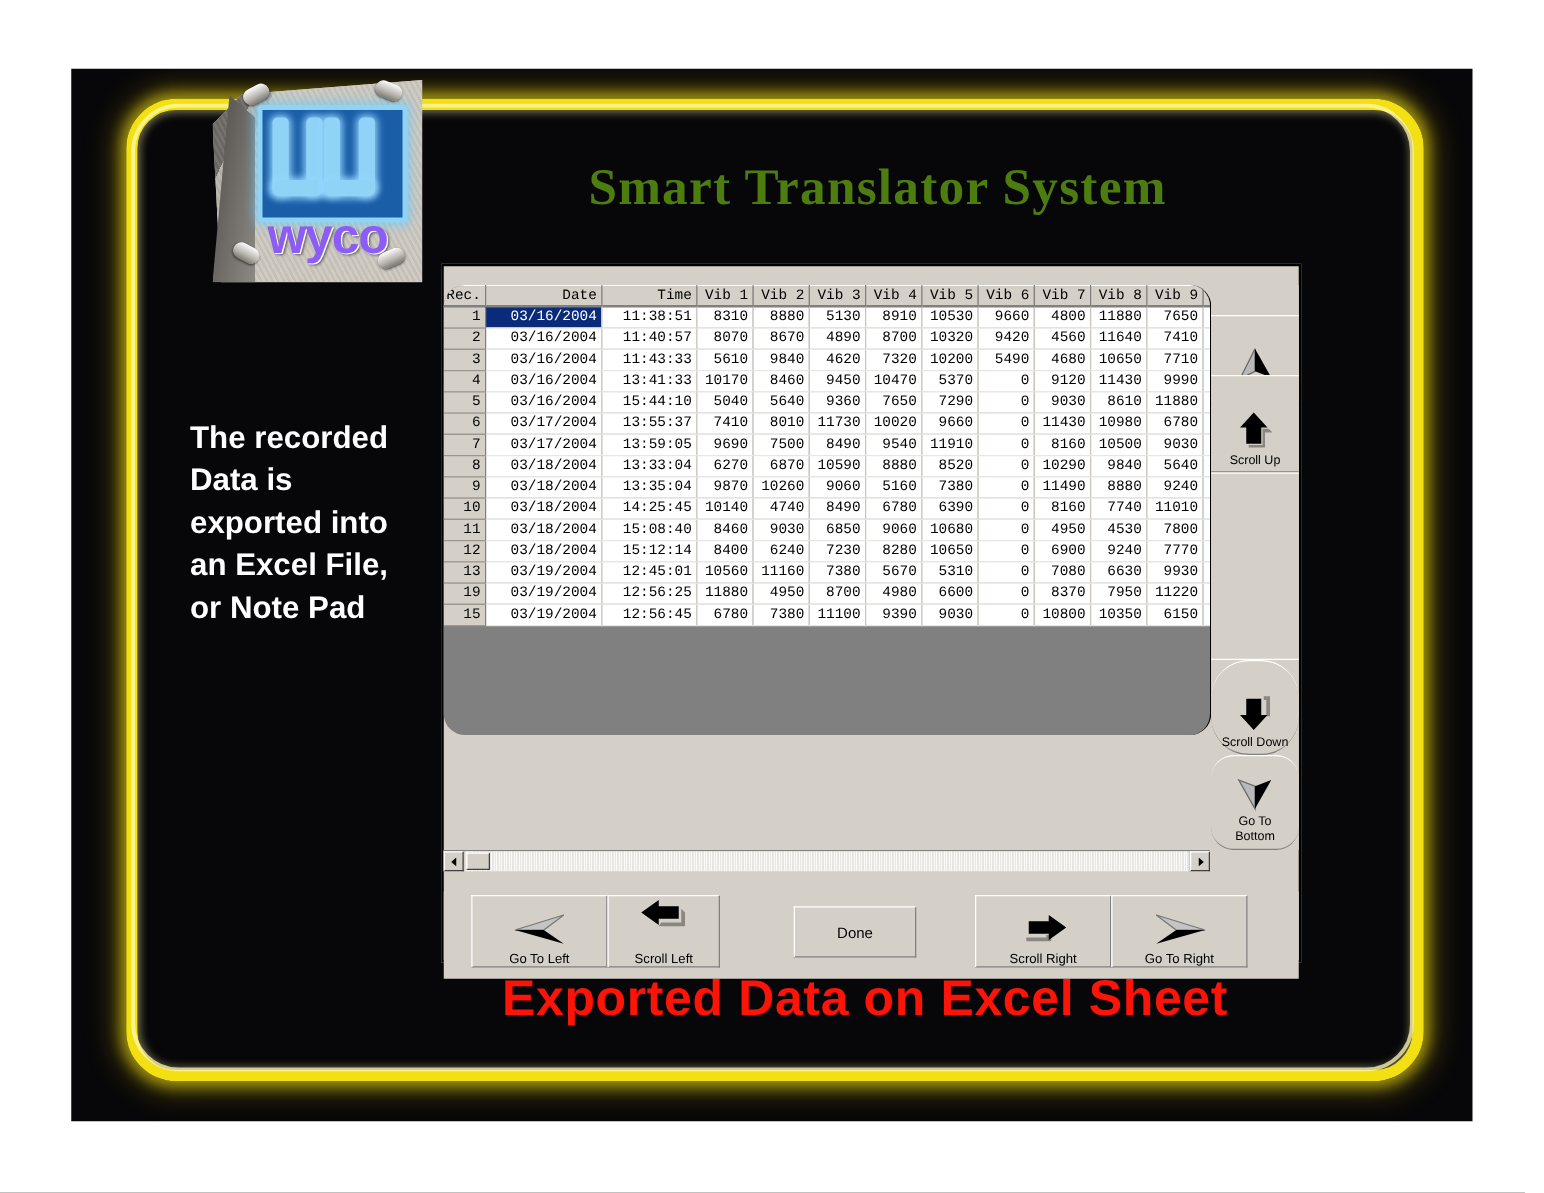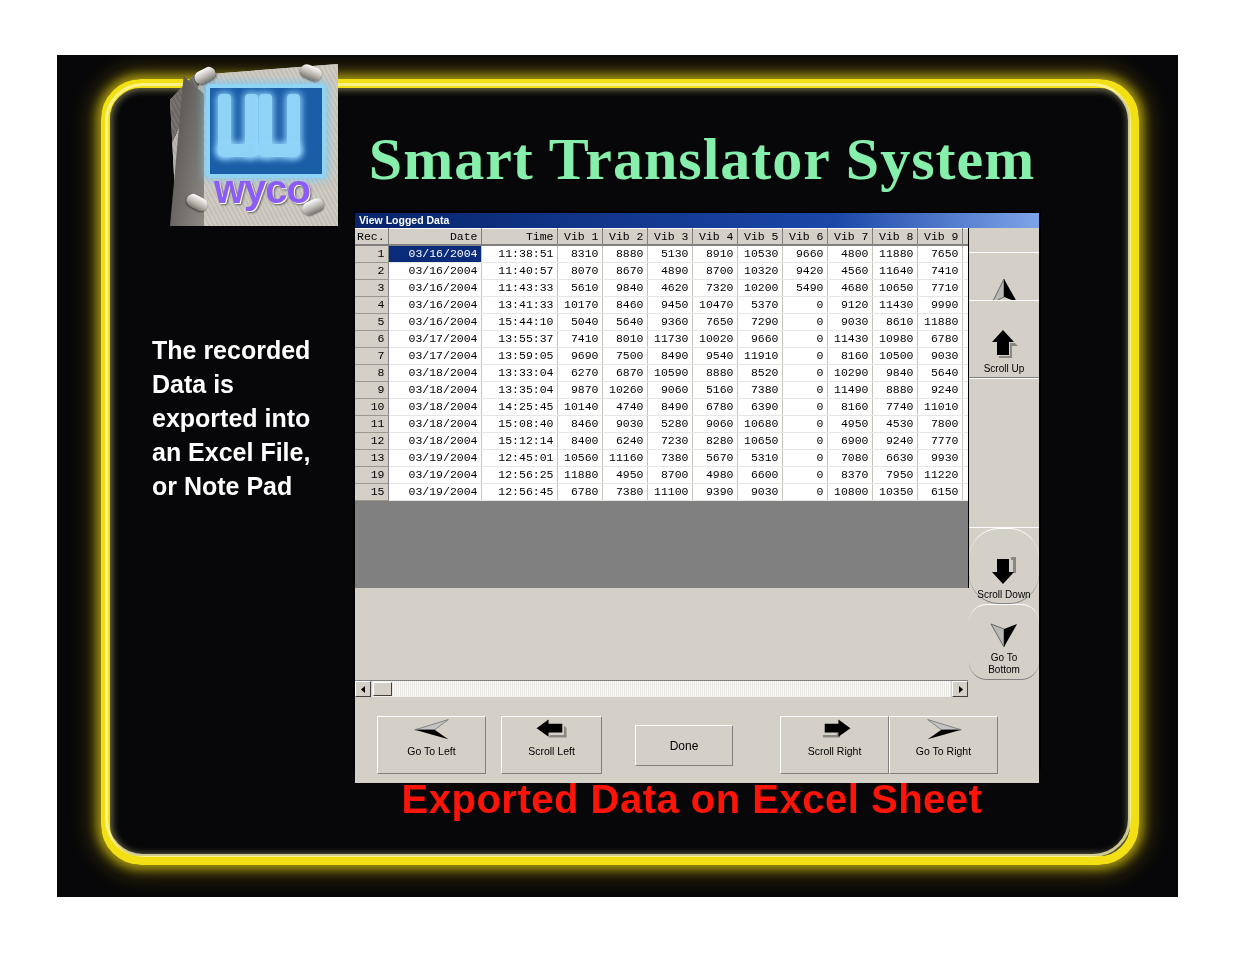--- a/index.html
+++ b/index.html
@@ -37,40 +37,40 @@
   .wstroke{position:absolute;width:13px;background:#8fd3f6;box-shadow:0 0 6px 2px rgba(150,215,255,.9);border-radius:4px;}
   #logo-word{position:absolute;left:28px;top:104px;width:128px;height:42px;
      color:#8b5cf6;font-family:"Liberation Sans",sans-serif;font-weight:bold;font-size:40px;
      letter-spacing:-1px;line-height:42px;text-align:center;
      text-shadow:1px 1px 0 #fff,2px 2px 2px rgba(0,0,0,.5);}
   .screw{position:absolute;width:22px;height:13px;border-radius:7px;
      background:linear-gradient(180deg,#fdfdfd,#b9b5ae 60%,#7d7a74);
      box-shadow:0 1px 2px rgba(0,0,0,.6);}
 
   
-  #title{position:absolute;left:290px;top:70px;width:710px;text-align:center;color:#86efac;
-     font-family:"Liberation Serif",serif;font-weight:bold;font-size:60px;letter-spacing:1px;
+  #title{position:absolute;left:290px;top:70px;width:710px;text-align:center;color:#4d7c0f;
+     font-family:"Liberation Serif",serif;font-weight:bold;font-size:41px;letter-spacing:1px;
      white-space:nowrap;}
   #caption{position:absolute;left:255px;top:722px;width:760px;text-align:center;color:#fc1408;
      font-family:"Liberation Sans",sans-serif;font-weight:bold;font-size:40px;letter-spacing:.5px;}
   #sidenote{position:absolute;left:95px;top:278px;width:175px;color:#ffffff;
      font-family:"Liberation Sans",sans-serif;font-weight:bold;font-size:25px;line-height:34px;}
 
   
   #app{position:absolute;left:296px;top:156px;width:688px;height:559px;
      background:#d4d0c8;border:2px solid #000;box-sizing:border-box;
      font-family:"Liberation Sans",sans-serif;}
   #titlebar{height:15px;background:linear-gradient(90deg,#07246b 0%,#1b47a8 70%,#7ea4e8 100%);
      color:#fff;font-size:10.5px;font-weight:bold;line-height:15px;padding-left:4px;}
 
   #workarea{position:absolute;left:0;top:15px;width:684px;height:470px;}
 
   
   #grid{position:absolute;left:0;top:0;width:613px;height:360px;
-     background:#808080;border-right:1px solid #000;overflow:hidden;}
+     background:#808080;border-right:1px solid #000;overflow:hidden;border-radius:17px;}
   table.dg{border-collapse:collapse;table-layout:fixed;width:613px;
      font-family:"Liberation Mono",monospace;font-size:11.5px;}
   table.dg th{background:#d4d0c8;color:#000;font-weight:normal;text-align:right;
      padding:1px 3px 1px 2px;height:16px;box-sizing:border-box;
      border-right:1px solid #808080;border-bottom:2px solid #808080;
      border-top:1px solid #fff;white-space:nowrap;}
   table.dg th.lft{text-align:left;}
   table.dg td{background:#fff;color:#000;text-align:right;padding:1px 3px 1px 2px;
      height:17px;box-sizing:border-box;border-right:1px solid #c8c4bc;
      border-bottom:1px solid #e8e6e2;white-space:nowrap;}
@@ -97,21 +97,21 @@
      border:1px solid #fff;border-right-color:#404040;border-bottom-color:#404040;
      box-sizing:border-box;display:flex;align-items:center;justify-content:center;}
   #hthumb{position:absolute;left:18px;top:1px;width:19px;height:14px;background:#d4d0c8;
      border:1px solid #fff;border-right-color:#404040;border-bottom-color:#404040;box-sizing:border-box;}
 
   
   #btnrow{position:absolute;left:0;top:485px;width:684px;height:70px;background:#d4d0c8;}
   .hbtn{position:absolute;top:3px;height:58px;background:#d4d0c8;
      border:1px solid #fff;border-right-color:#808080;border-bottom-color:#808080;
      box-sizing:border-box;display:flex;flex-direction:column;align-items:center;
-     justify-content:flex-end;font-size:10.5px;color:#000;padding-bottom:16px;}
+     justify-content:flex-end;font-size:10.5px;color:#000;padding-bottom:0;}
   .hbtn svg{margin-bottom:4px;}
   #donebtn{position:absolute;left:280px;top:12px;width:98px;height:41px;background:#d4d0c8;
      border:1px solid #fff;border-right-color:#808080;border-bottom-color:#808080;
      box-sizing:border-box;display:flex;align-items:center;justify-content:center;
      font-size:12px;color:#000;}
 </style>
 </head>
 <body>
 
 <div id="slide">
@@ -138,21 +138,20 @@
     <div class="screw" style="left:16px;top:132px;transform:rotate(28deg);"></div>
     <div class="screw" style="left:132px;top:136px;transform:rotate(-24deg);"></div>
   </div>
 
   <div id="title">Smart Translator System</div>
   <div id="sidenote">The recorded Data is exported into an Excel File, or Note Pad</div>
   <div id="caption">Exported Data on Excel Sheet</div>
 
   <div id="app">
 
-    <div id="titlebar">View Logged Data</div>
 
     <div id="workarea">
 
       <div id="grid">
         <table class="dg">
           <colgroup>
             <col class="c-rec">
               <col class="c-date">
               <col class="c-time">
             <col class="c-v">
@@ -333,21 +332,21 @@
                 <td>7740</td>
                 <td>11010</td>
                 <td></td>
               </tr>
               <tr>
                 <td class="rec">11</td>
                 <td>03/18/2004</td>
                 <td>15:08:40</td>
                 <td>8460</td>
                 <td>9030</td>
-                <td>5280</td>
+                <td>6850</td>
                 <td>9060</td>
                 <td>10680</td>
                 <td>0</td>
                 <td>4950</td>
                 <td>4530</td>
                 <td>7800</td>
                 <td></td>
               </tr>
               <tr>
                 <td class="rec">12</td>
@@ -462,21 +461,21 @@
       </div>
 
       <div id="btnrow">
         <div class="hbtn" style="left:22px;width:109px;">
           <svg width="46" height="28" viewBox="0 0 46 28">
             <polygon points="3,15 42,3 26,15" fill="#c4c4c4" stroke="#777" stroke-width="1"></polygon>
             <polygon points="3,15 26,15 42,26" fill="#000"></polygon>
           </svg>
           <span>Go To Left</span>
         </div>
-        <div class="hbtn" style="left:146px;width:101px;">
+        <div class="hbtn" style="left:131px;width:90px;justify-content:space-between;">
           <svg width="40" height="28" viewBox="0 0 40 28">
             <polygon points="2,13 16,3 16,8 32,8 32,18 16,18 16,23" fill="#000"></polygon>
             <polygon points="18,21 34,21 34,10 37,13 37,24 16,24" fill="#000" opacity=".35"></polygon>
           </svg>
           <span>Scroll Left</span>
         </div>
         <div id="donebtn">
           <span>Done</span>
         </div>
         <div class="hbtn" style="left:425px;width:109px;">

